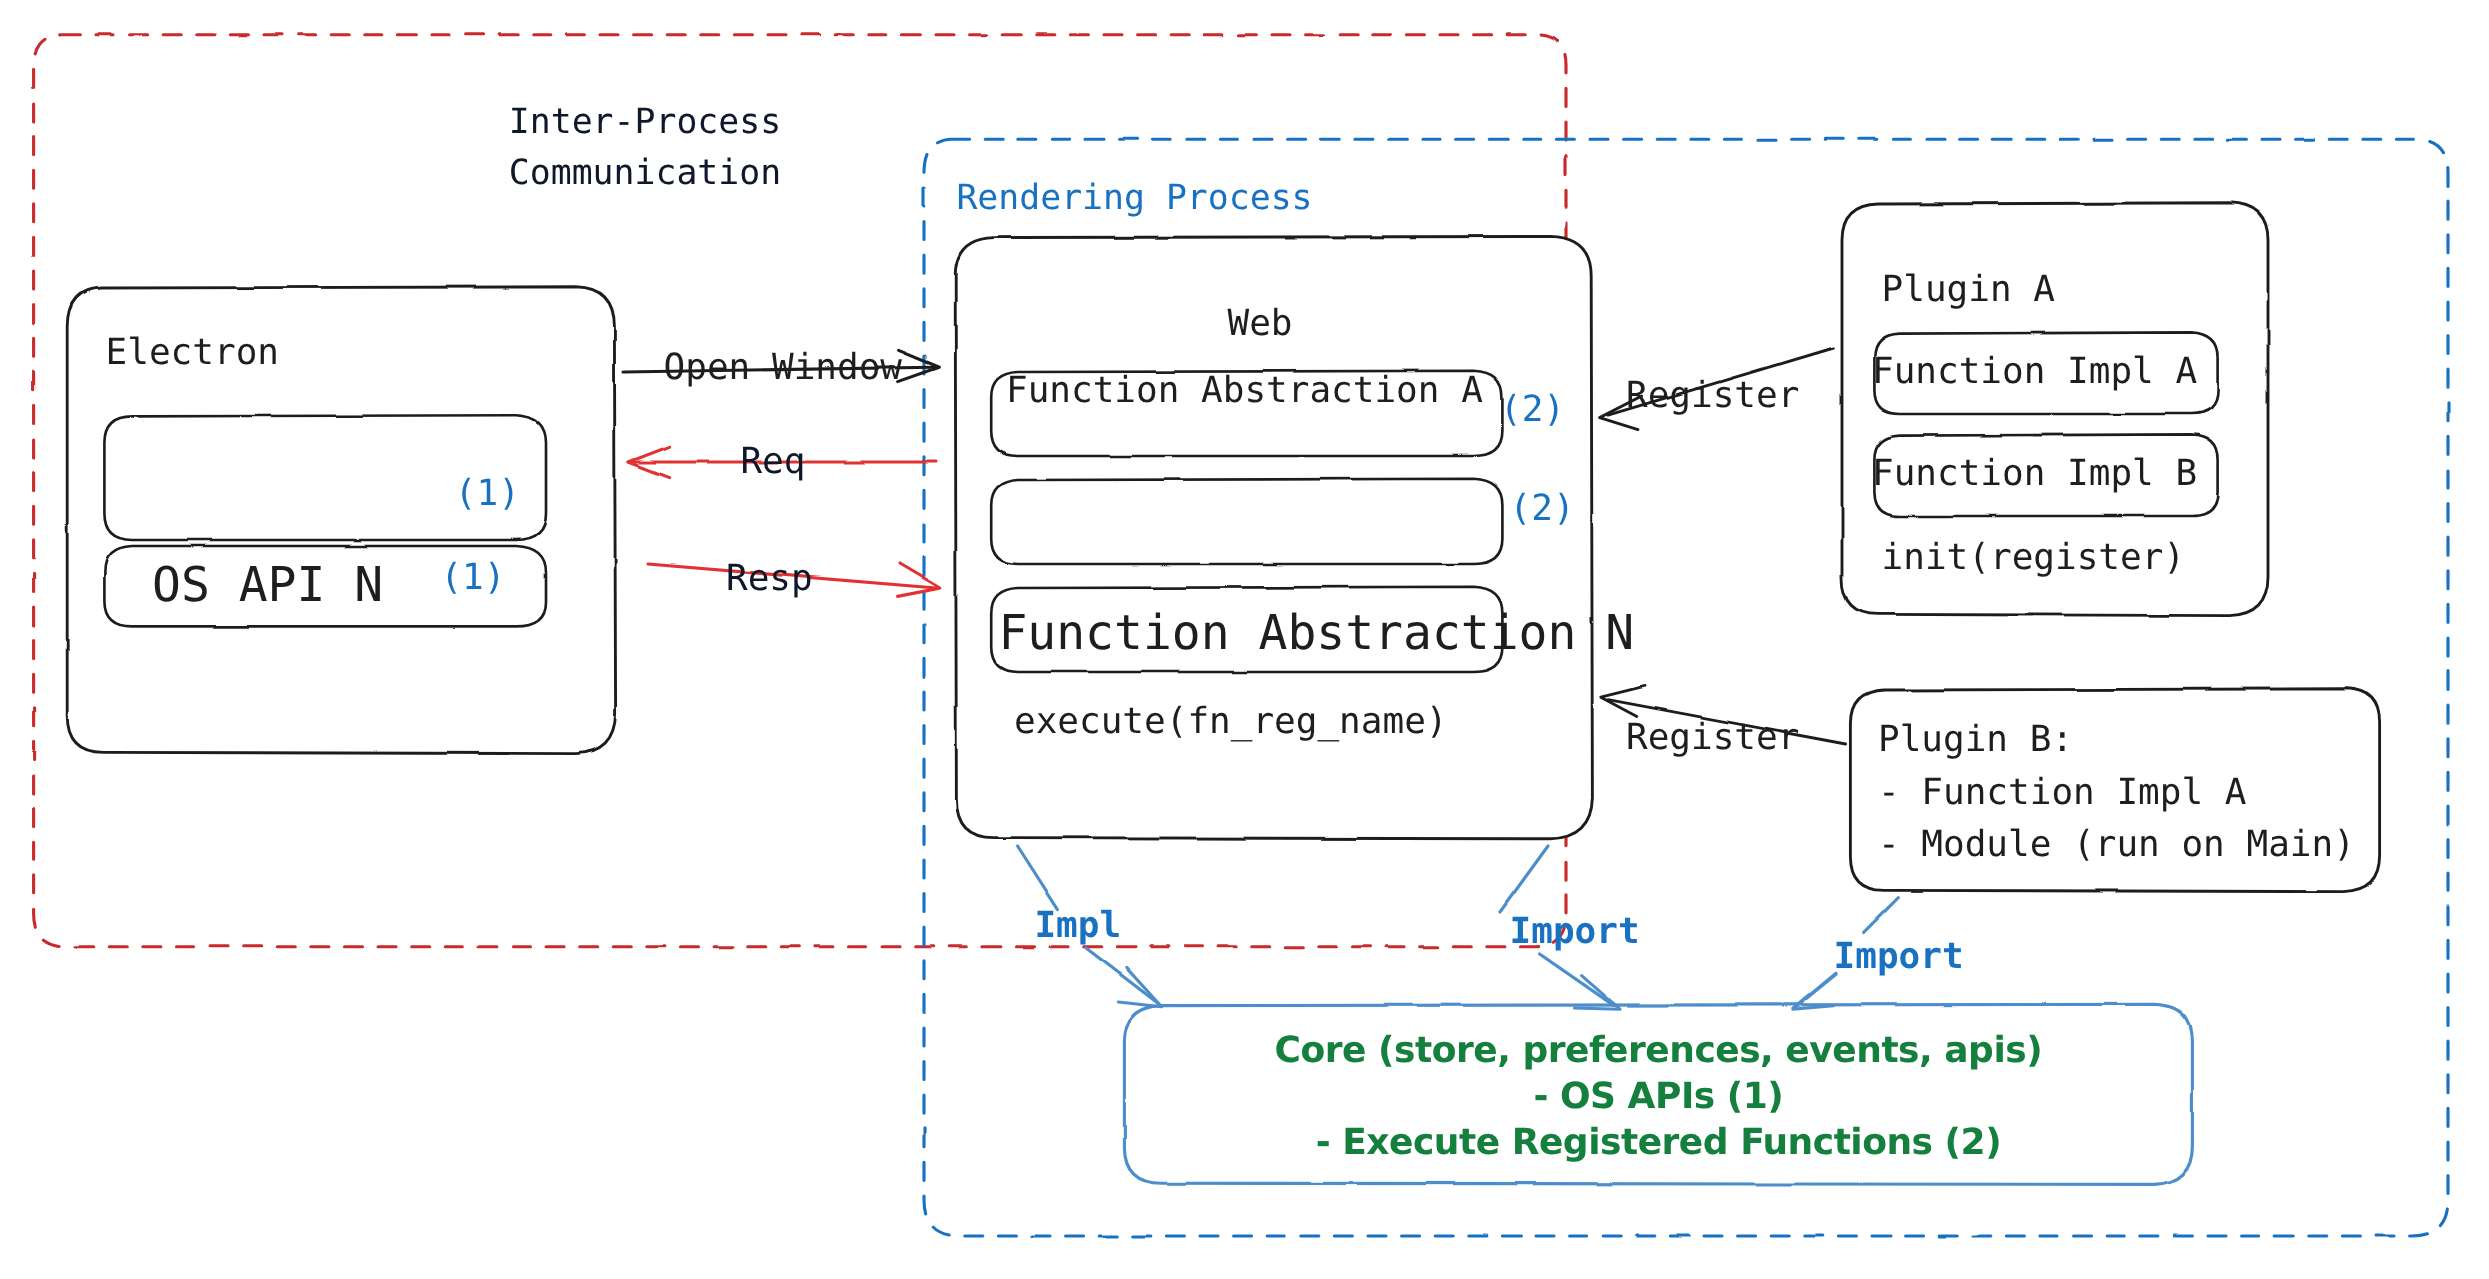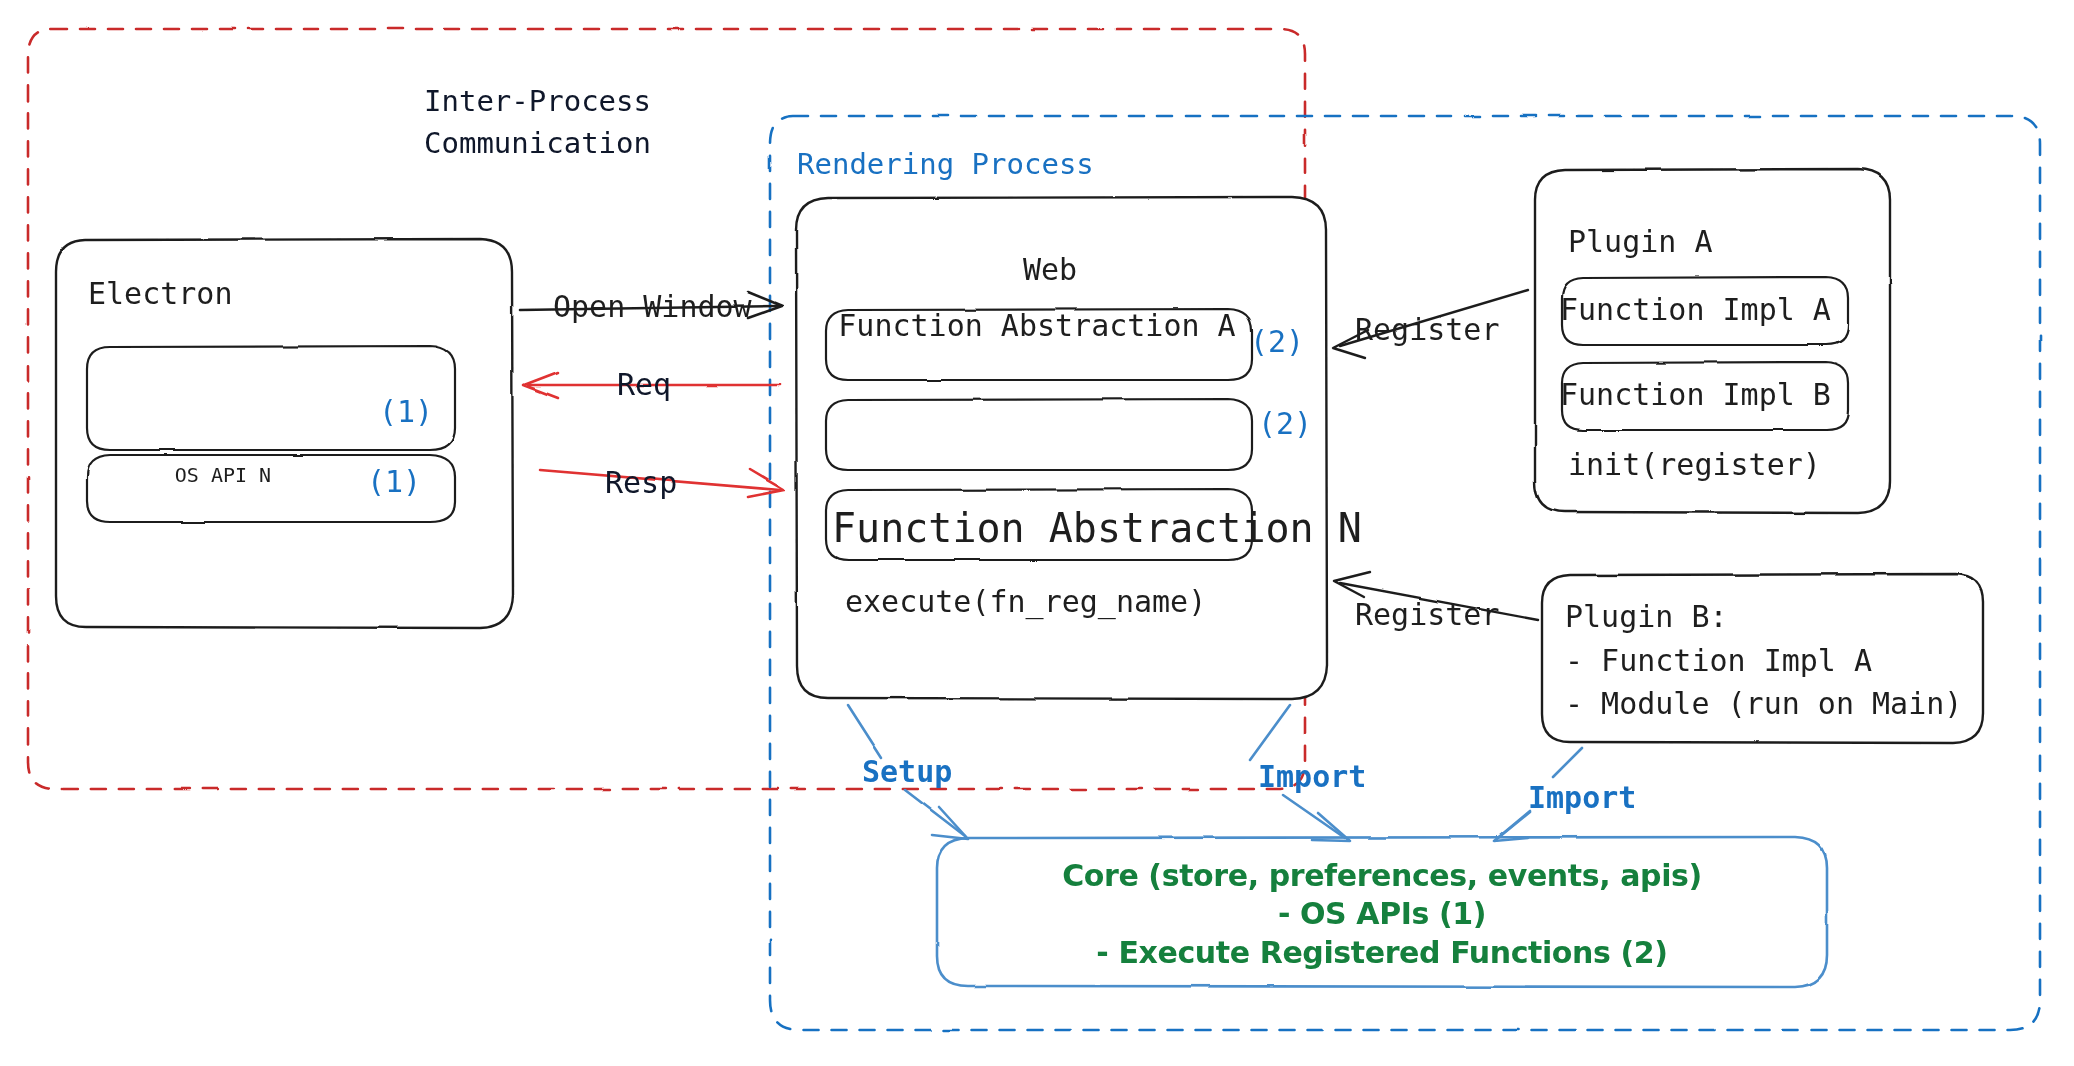--- a/index.html
+++ b/index.html
@@ -32,21 +32,21 @@
   .red   { color: #0f172a; }
   .blue  { color: #1971c2; }
   .dark  { color: #1e1e1e; }
 
   .t-ipc      { font-size: 29px; left: 424px; top: 80px; line-height: 1.45; }
   .t-render   { font-size: 29px; left: 797px; top: 145px; }
 
   .t-electron { font-size: 30px; left: 88px;  top: 274px; }
   .t-osapi-a  { font-size: 30px; left: 98px;  top: 358px; width: 330px; text-align: center; }
   .t-osapi-a-n{ font-size: 30px; left: 379px; top: 392px; }
-  .t-osapi-n  { font-size: 20px; left: 98px;  top: 462px; width: 250px; text-align: center;}
+  .t-osapi-n  { font-size: 40px; left: 98px;  top: 462px; width: 250px; text-align: center;}
   .t-osapi-n-n{ font-size: 30px; left: 367px; top: 462px; }
 
   .t-openwin  { font-size: 30px; left: 553px; top: 275px; margin-top: 12px; }
   .t-req      { font-size: 30px; left: 617px; top: 365px; }
   .t-resp     { font-size: 30px; left: 605px; top: 463px; }
 
   .t-web      { font-size: 30px; left: 790px; top: 250px; width: 520px; text-align: center; }
   .t-fa-a     { font-size: 30px; left: 832px; top: 306px; width: 410px; text-align: center;}
   .t-fa-a-n   { font-size: 30px; left: 1250px;top: 322px; }
   .t-fa-b     { font-size: 30px; left: 832px; top: 412px; width: 410px; text-align: center;}
@@ -242,21 +242,21 @@
 
   <div class="lbl dark t-pluga">Plugin A</div>
   <div class="lbl dark t-fimpl-a">Function Impl A</div>
   <div class="lbl dark t-fimpl-b">Function Impl B</div>
   <div class="lbl dark t-initreg">init(register)</div>
 
   <div class="lbl dark t-plugb" style="white-space: pre;"><span>Plugin B:</span>
 <span>- Function Impl A</span>
 <span>- Module (run on Main)</span></div>
 
-  <div class="lbl blue t-setup">Setup</div>
+  <div class="lbl blue t-setup">Impl</div>
   <div class="lbl blue t-import1">Import</div>
   <div class="lbl blue t-import2">Import</div>
 
   <div class="t-core" style="white-space: pre;">Core (store, preferences, events, apis)
 - OS APIs (1)
 - Execute Registered Functions (2)</div>
 
 </div>
 
 </body></html>

